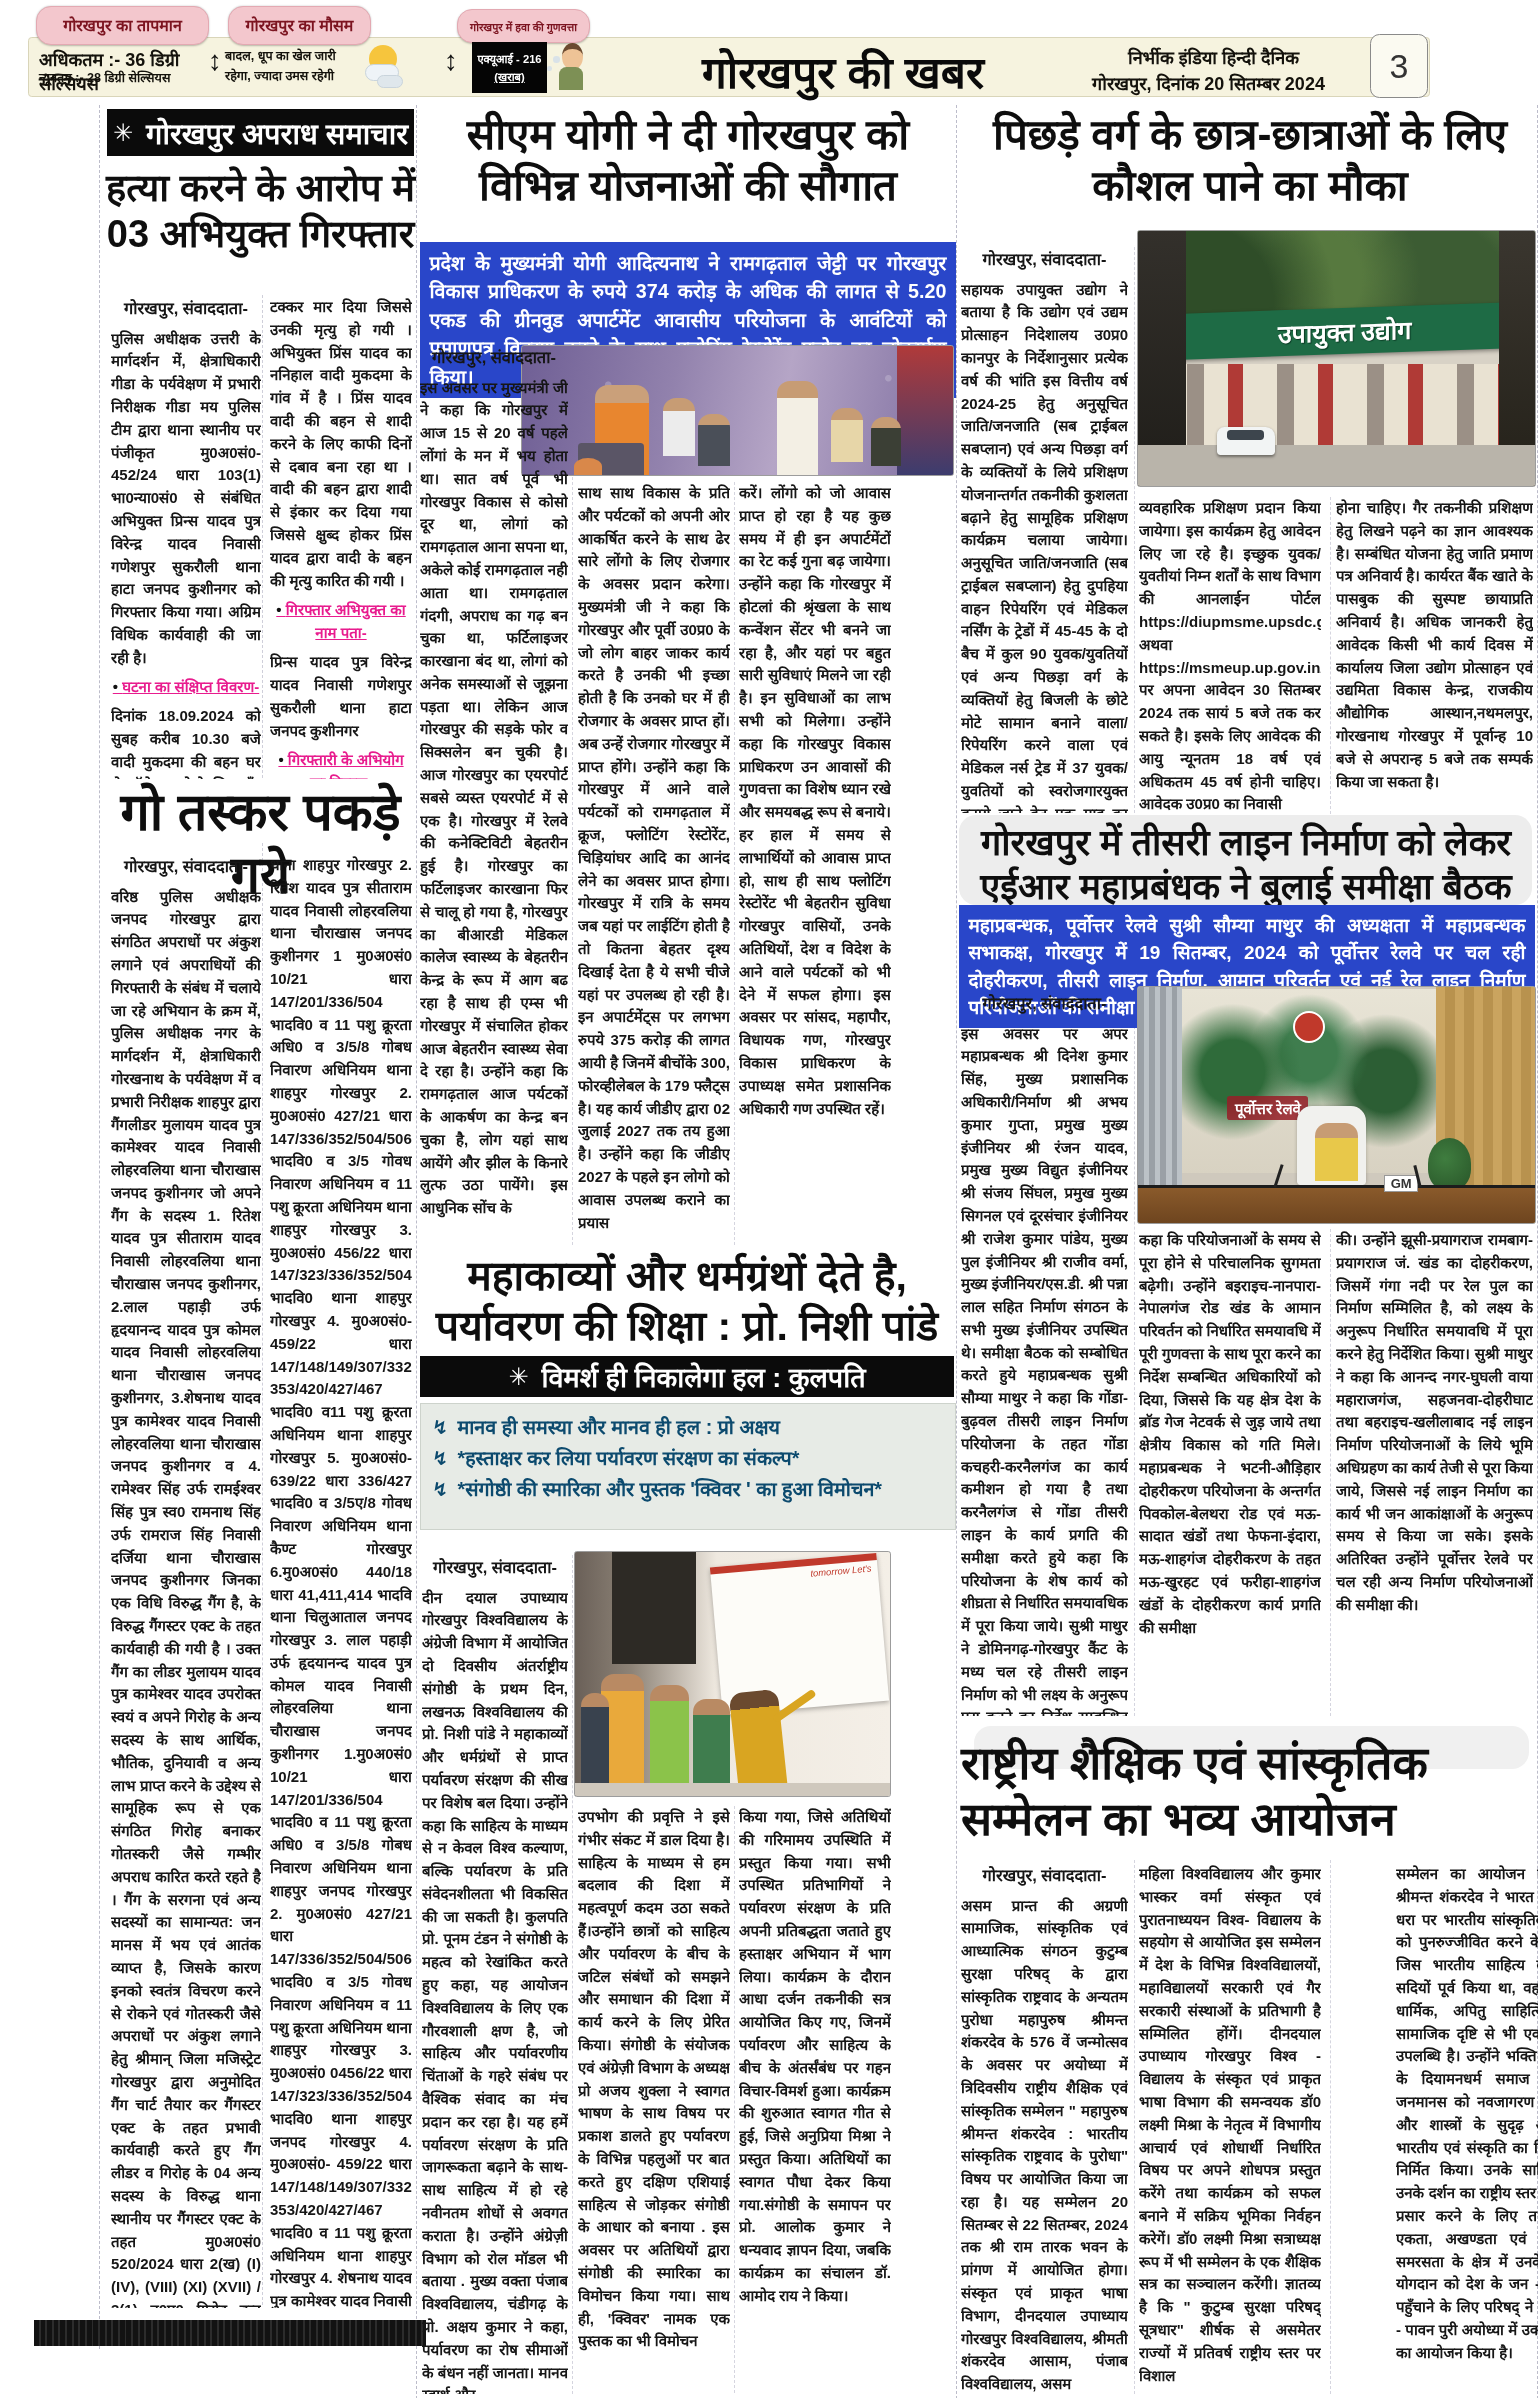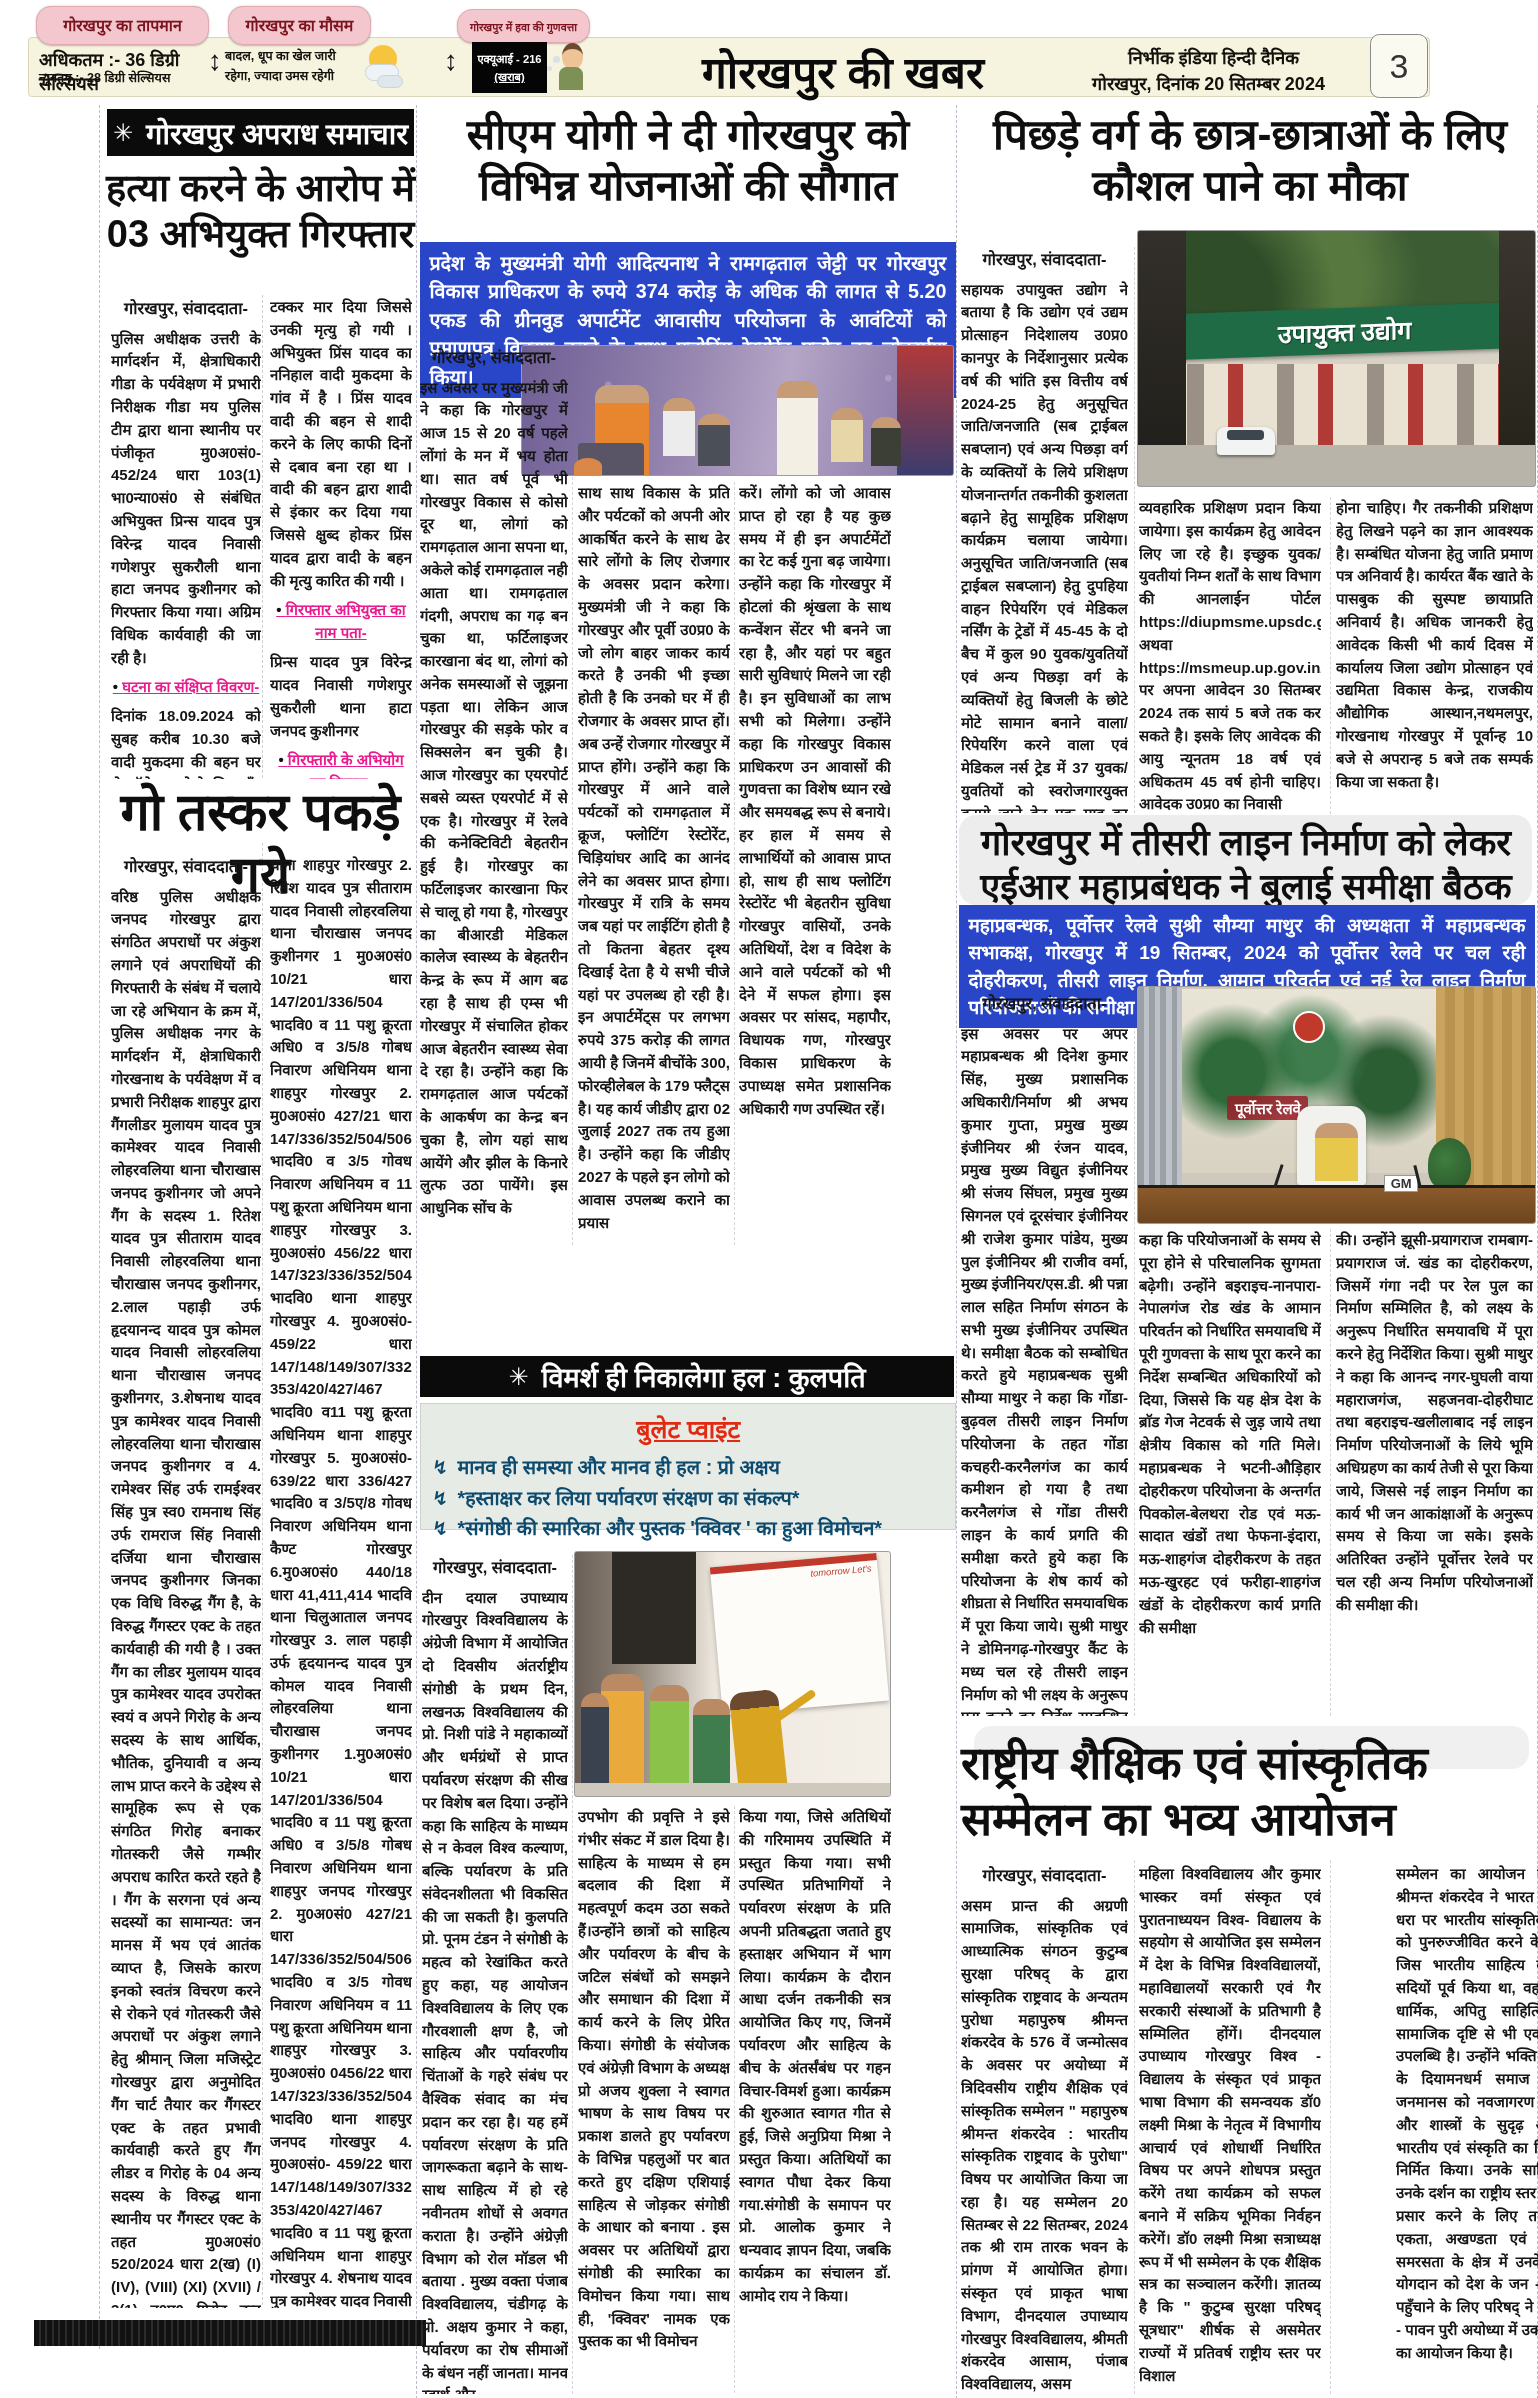--- a/index.html
+++ b/index.html
@@ -163,26 +163,26 @@
     <p class="dl">गोरखपुर, संवाददाता-</p>
     <p>इस अवसर पर मुख्यमंत्री जी ने कहा कि गोरखपुर में आज 15 से 20 वर्ष पहले लोंगां के मन में भय होता था। सात वर्ष पूर्व भी गोरखपुर विकास से कोसो दूर था, लोगां को रामगढ़ताल आना सपना था, अकेले कोई रामगढ़ताल नही आता था। रामगढ़ताल गंदगी, अपराध का गढ़ बन चुका था, फर्टिलाइजर कारखाना बंद था, लोगां को अनेक समस्याओं से जूझना पड़ता था। लेकिन आज गोरखपुर की सड़के फोर व सिक्सलेन बन चुकी है। आज गोरखपुर का एयरपोर्ट सबसे व्यस्त एयरपोर्ट में से एक है। गोरखपुर में रेलवे की कनेक्टिविटी बेहतरीन हुई है। गोरखपुर का फर्टिलाइजर कारखाना फिर से चालू हो गया है, गोरखपुर का बीआरडी मेडिकल कालेज स्वास्थ्य के बेहतरीन केन्द्र के रूप में आग बढ रहा है साथ ही एम्स भी गोरखपुर में संचालित होकर आज बेहतरीन स्वास्थ्य सेवा दे रहा है। उन्होंने कहा कि रामगढ़ताल आज पर्यटकों के आकर्षण का केन्द्र बन चुका है, लोग यहां साथ आयेंगे और झील के किनारे लुत्फ उठा पायेंगे। इस आधुनिक सोंच के</p>
   </div>
   <div class="col" style="left:578px;top:482px;width:152px;height:763px;">
     <p>साथ साथ विकास के प्रति और पर्यटकों को अपनी ओर आकर्षित करने के साथ ढेर सारे लोंगो के लिए रोजगार के अवसर प्रदान करेगा। मुख्यमंत्री जी ने कहा कि गोरखपुर और पूर्वी उ0प्र0 के जो लोग बाहर जाकर कार्य करते है उनकी भी इच्छा होती है कि उनको घर में ही रोजगार के अवसर प्राप्त हों। अब उन्हें रोजगार गोरखपुर में प्राप्त होंगे। उन्होंने कहा कि गोरखपुर में आने वाले पर्यटकों को रामगढ़ताल में क्रूज, फ्लोटिंग रेस्टोरेंट, चिड़ियांघर आदि का आनंद लेने का अवसर प्राप्त होगा। गोरखपुर में रात्रि के समय जब यहां पर लाईटिंग होती है तो कितना बेहतर दृश्य दिखाई देता है ये सभी चीजे यहां पर उपलब्ध हो रही है। इन अपार्टमेंट्स पर लगभग रुपये 375 करोड़ की लागत आयी है जिनमें बीचोंके 300, फोरव्हीलेबल के 179 फ्लैट्स है। यह कार्य जीडीए द्वारा 02 जुलाई 2027 तक तय हुआ है। उन्होंने कहा कि जीडीए 2027 के पहले इन लोगो को आवास उपलब्ध कराने का प्रयास</p>
   </div>
   <div class="col" style="left:739px;top:482px;width:152px;height:763px;">
     <p>करें। लोंगो को जो आवास प्राप्त हो रहा है यह कुछ समय में ही इन अपार्टमेंटों का रेट कई गुना बढ़ जायेगा। उन्होंने कहा कि गोरखपुर में होटलां की श्रृंखला के साथ कन्वेंशन सेंटर भी बनने जा रहा है, और यहां पर बहुत सारी सुविधाएं मिलने जा रही है। इन सुविधाओं का लाभ सभी को मिलेगा। उन्होंने कहा कि गोरखपुर विकास प्राधिकरण उन आवासों की गुणवत्ता का विशेष ध्यान रखे और समयबद्ध रूप से बनाये। हर हाल में समय से लाभार्थियों को आवास प्राप्त हो, साथ ही साथ फ्लोटिंग रेस्टोरेंट भी बेहतरीन सुविधा गोरखपुर वासियों, उनके अतिथियों, देश व विदेश के आने वाले पर्यटकों को भी देने में सफल होगा। इस अवसर पर सांसद, महापौर, विधायक गण, गोरखपुर विकास प्राधिकरण के उपाध्यक्ष समेत प्रशासनिक अधिकारी गण उपस्थित रहें।</p>
   </div>
 
+  <div class="h1" style="left:418px;top:1251px;width:538px;font-size:41px;">महाकाव्यों और धर्मग्रंथों देते है, पर्यावरण की शिक्षा : प्रो. निशी पांडे</div>
   <div class="banner" style="left:420px;top:1356px;width:534px;height:41px;font-size:27px;">
     <span class="star">✳</span>
     <span>विमर्श ही निकालेगा हल : कुलपति</span>
   </div>
   <div class="bulletbox" style="left:420px;top:1403px;width:512px;height:114px;">
-    <div class="btitle">बुलेट प्वाइंट</div>
     <div class="bitem"><span class="barrow">↯</span><span>मानव ही समस्या और मानव ही हल : प्रो अक्षय</span></div>
     <div class="bitem"><span class="barrow">↯</span><span>*हस्ताक्षर कर लिया पर्यावरण संरक्षण का संकल्प*</span></div>
     <div class="bitem"><span class="barrow">↯</span><span>*संगोष्ठी की  स्मारिका और पुस्तक 'क्विवर ' का  हुआ विमोचन*</span></div>
   </div>
 
   <div class="photo" style="left:574px;top:1551px;width:315px;height:244px;background:linear-gradient(90deg,#6a6058 0%,#8d8377 18%,#efe9e0 45%,#f4efe7 100%);">
     <div style="position:absolute;left:37px;top:0;width:84px;height:112px;background:#2d2a25;"></div>
     <div style="position:absolute;left:141px;top:7.5px;right:7.5px;height:141px;background:#fdfcf8;border-top:7.5px solid #c0392b;transform:rotate(-5deg);box-shadow:0 1.9px 5.6px rgba(0,0,0,.3);">
       <span style="position:absolute;right:5.6px;top:1.9px;color:#c0392b;font-size:9.4px;font-style:italic;">tomorrow Let's</span>
     </div>

